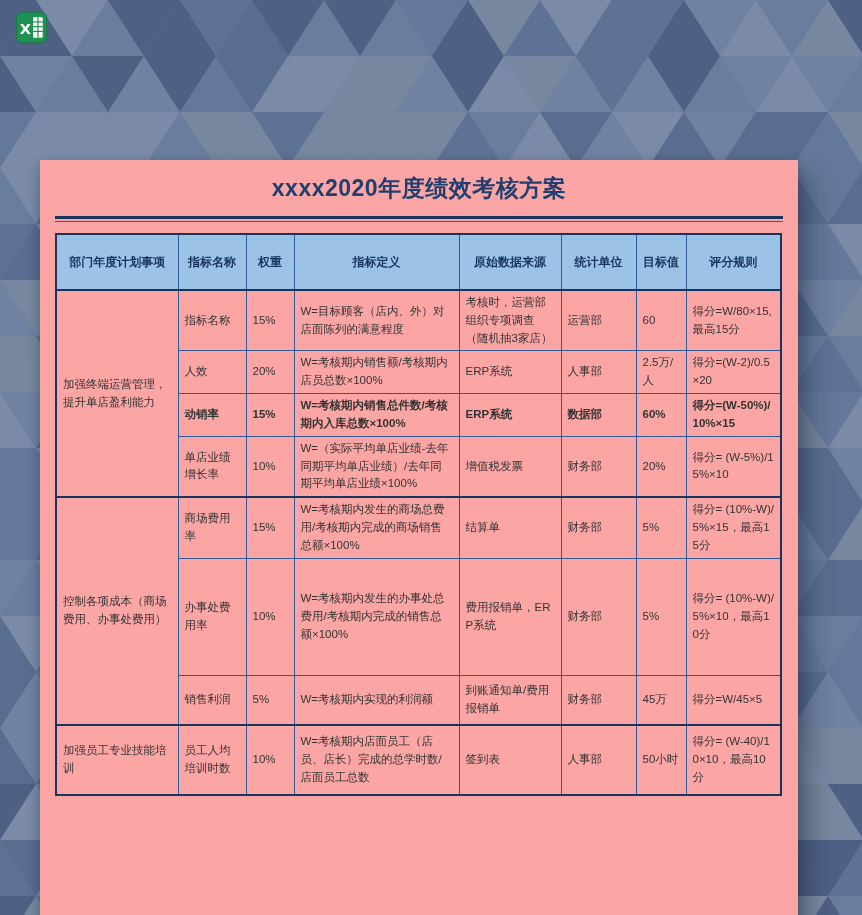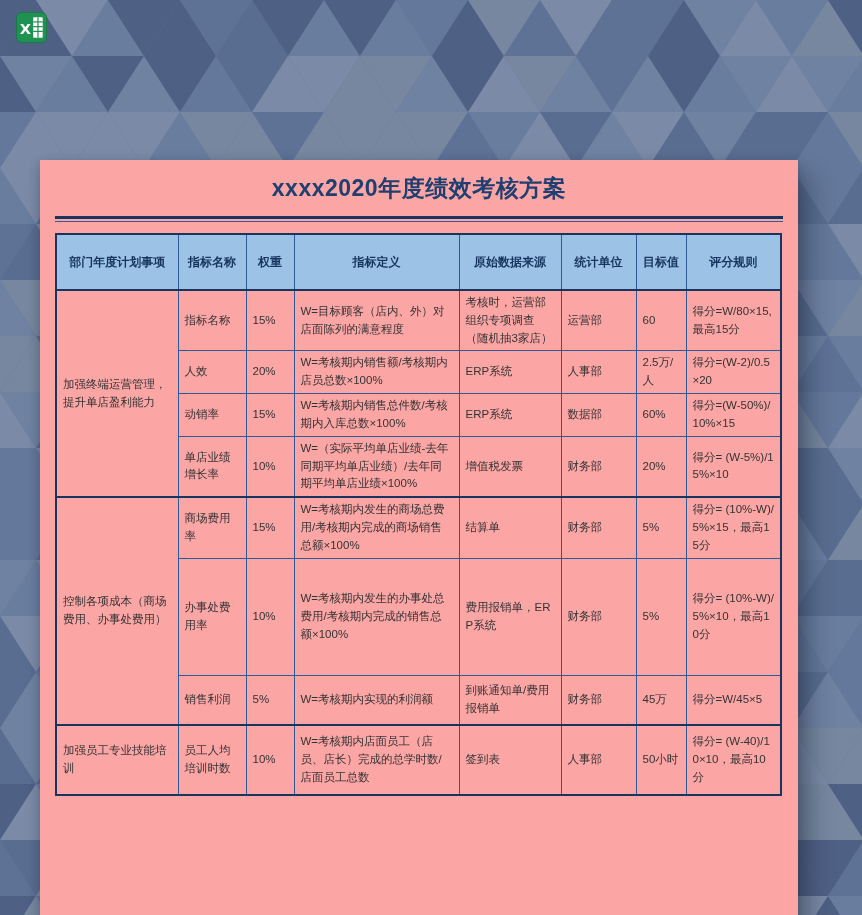--- a/index.html
+++ b/index.html
@@ -566,21 +566,21 @@
         </tr>
         <tr style="height: 37px;">
           <td class="col-name">人效</td>
           <td class="col-weight">20%</td>
           <td class="col-def">W=考核期内销售额/考核期内店员总数×100%</td>
           <td class="col-src">ERP系统</td>
           <td class="col-unit">人事部</td>
           <td class="col-target">2.5万/人</td>
           <td class="col-rule">得分=(W-2)/0.5×20</td>
         </tr>
-        <tr style="height: 36px;">
+        <tr style="height: 36px; font-weight: bold;">
           <td class="col-name">动销率</td>
           <td class="col-weight">15%</td>
           <td class="col-def">W=考核期内销售总件数/考核期内入库总数×100%</td>
           <td class="col-src">ERP系统</td>
           <td class="col-unit">数据部</td>
           <td class="col-target">60%</td>
           <td class="col-rule">得分=(W-50%)/10%×15</td>
         </tr>
         <tr style="height: 54px;">
           <td class="col-name">单店业绩增长率</td>

